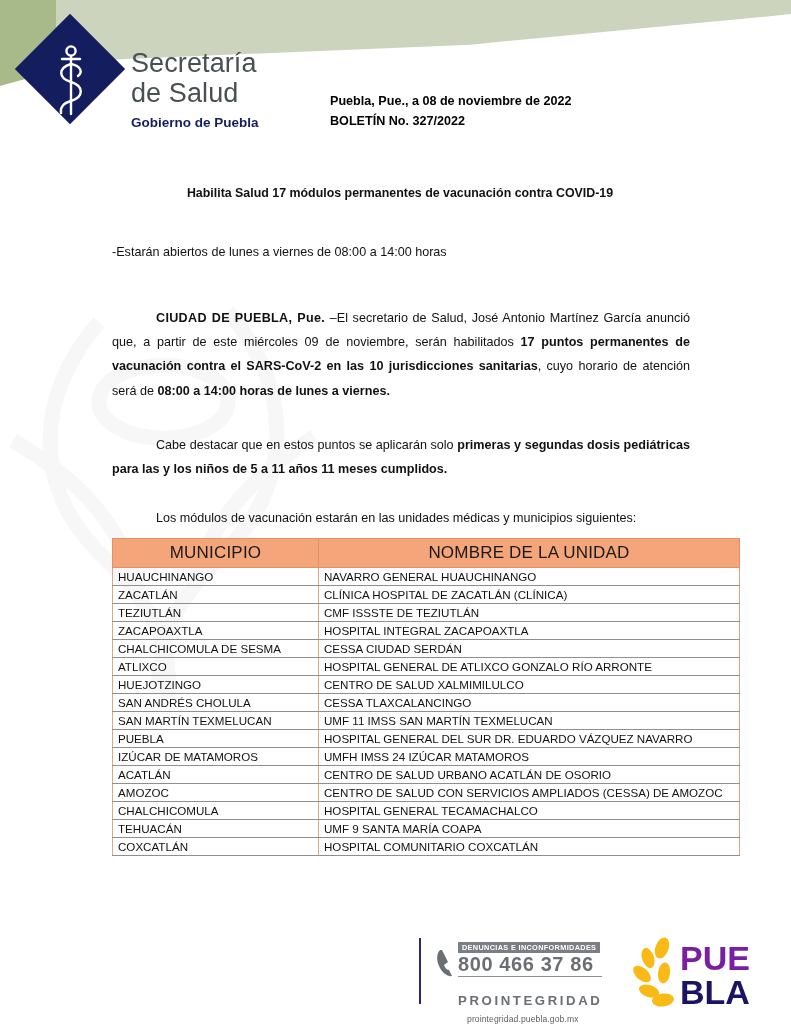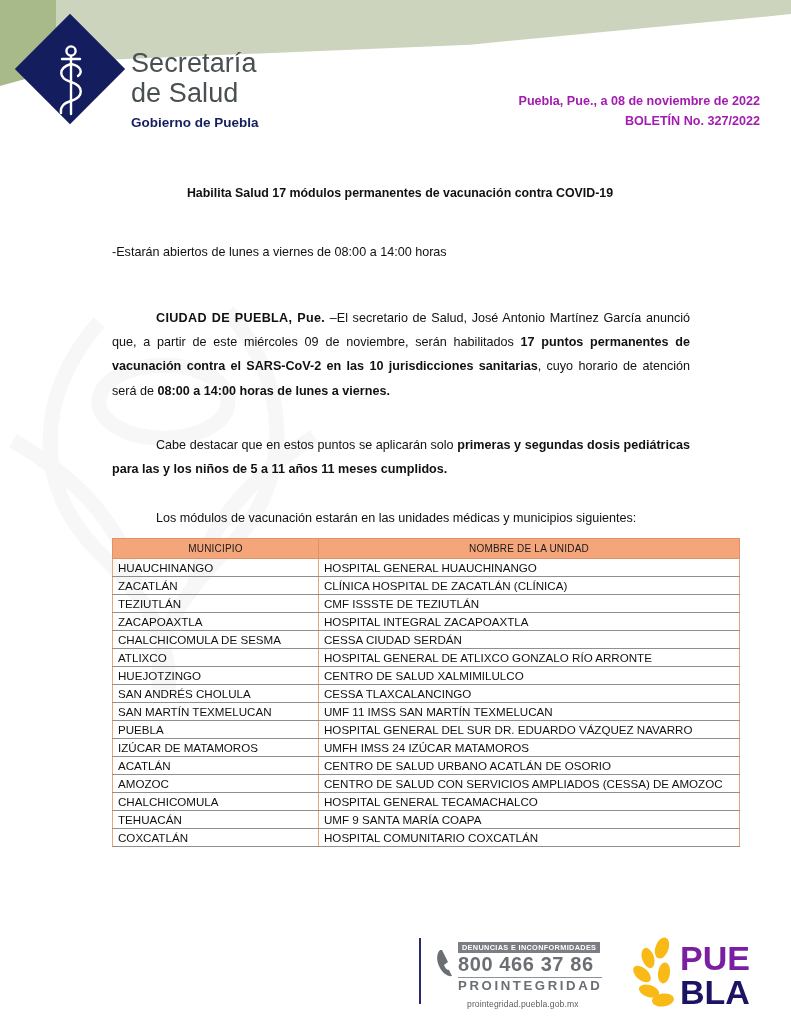--- a/index.html
+++ b/index.html
@@ -83,25 +83,25 @@
     color: #141d5e;
     margin-top: 7px;
     white-space: nowrap;
   }
 
   
   .dateline {
     position: absolute;
     left: 330px; top: 92px;
     width: 430px;
-    text-align: right;
+    text-align: left;
     font-size: 12.6px;
     font-weight: bold;
     line-height: 1.55;
-    color: #a21caf;
+    color: #000000;
   }
 
   
   .doc-title {
     position: absolute;
     left: 90px; top: 186px;
     width: 620px;
     text-align: center;
     font-size: 12.4px;
     font-weight: bold;
@@ -145,21 +145,21 @@
     width: 627px;
   }
   table.modules {
     border-collapse: collapse;
     width: 100%;
     table-layout: fixed;
   }
   table.modules th {
     background: #f4a57a;
     border: 1px solid #e0916a;
-    font-size: 10px;
+    font-size: 17px;
     font-weight: normal;
     text-align: center;
     padding: 4px 20px;
     color: #1a1a1a;
     letter-spacing: 0.2px;
   }
   table.modules td {
     border: 1px solid #8f8f8f;
     border-left-color: #e8a47f;
     border-right-color: #e8a47f;
@@ -214,21 +214,21 @@
   }
   .proint-name {
     font-size: 13.2px;
     font-weight: bold;
     color: #6b6f74;
     letter-spacing: 2.6px;
     margin-left: 22px;
     line-height: 1.1;
     border-top: 1px solid #8d9196;
     display: inline-block;
-    padding-top: 1px;
+    padding-top: 17px;
   }
   .proint-url {
     font-size: 8.6px;
     color: #5c6166;
     margin-left: 31px;
     margin-top: 5px;
     letter-spacing: 0.1px;
   }
   .phone-icon {
     position: absolute;
@@ -301,21 +301,21 @@
         </colgroup>
       <thead>
         <tr>
           <th>MUNICIPIO</th>
           <th>NOMBRE DE LA UNIDAD</th>
         </tr>
       </thead>
       <tbody>
           <tr>
             <td>HUAUCHINANGO</td>
-            <td>HOSPITAL GENERAL HUAUCHINANGO</td>
+            <td>NAVARRO GENERAL HUAUCHINANGO</td>
           </tr>
           <tr>
             <td>ZACATLÁN</td>
             <td>CLÍNICA HOSPITAL DE ZACATLÁN (CLÍNICA)</td>
           </tr>
           <tr>
             <td>TEZIUTLÁN</td>
             <td>CMF ISSSTE DE TEZIUTLÁN</td>
           </tr>
           <tr>

